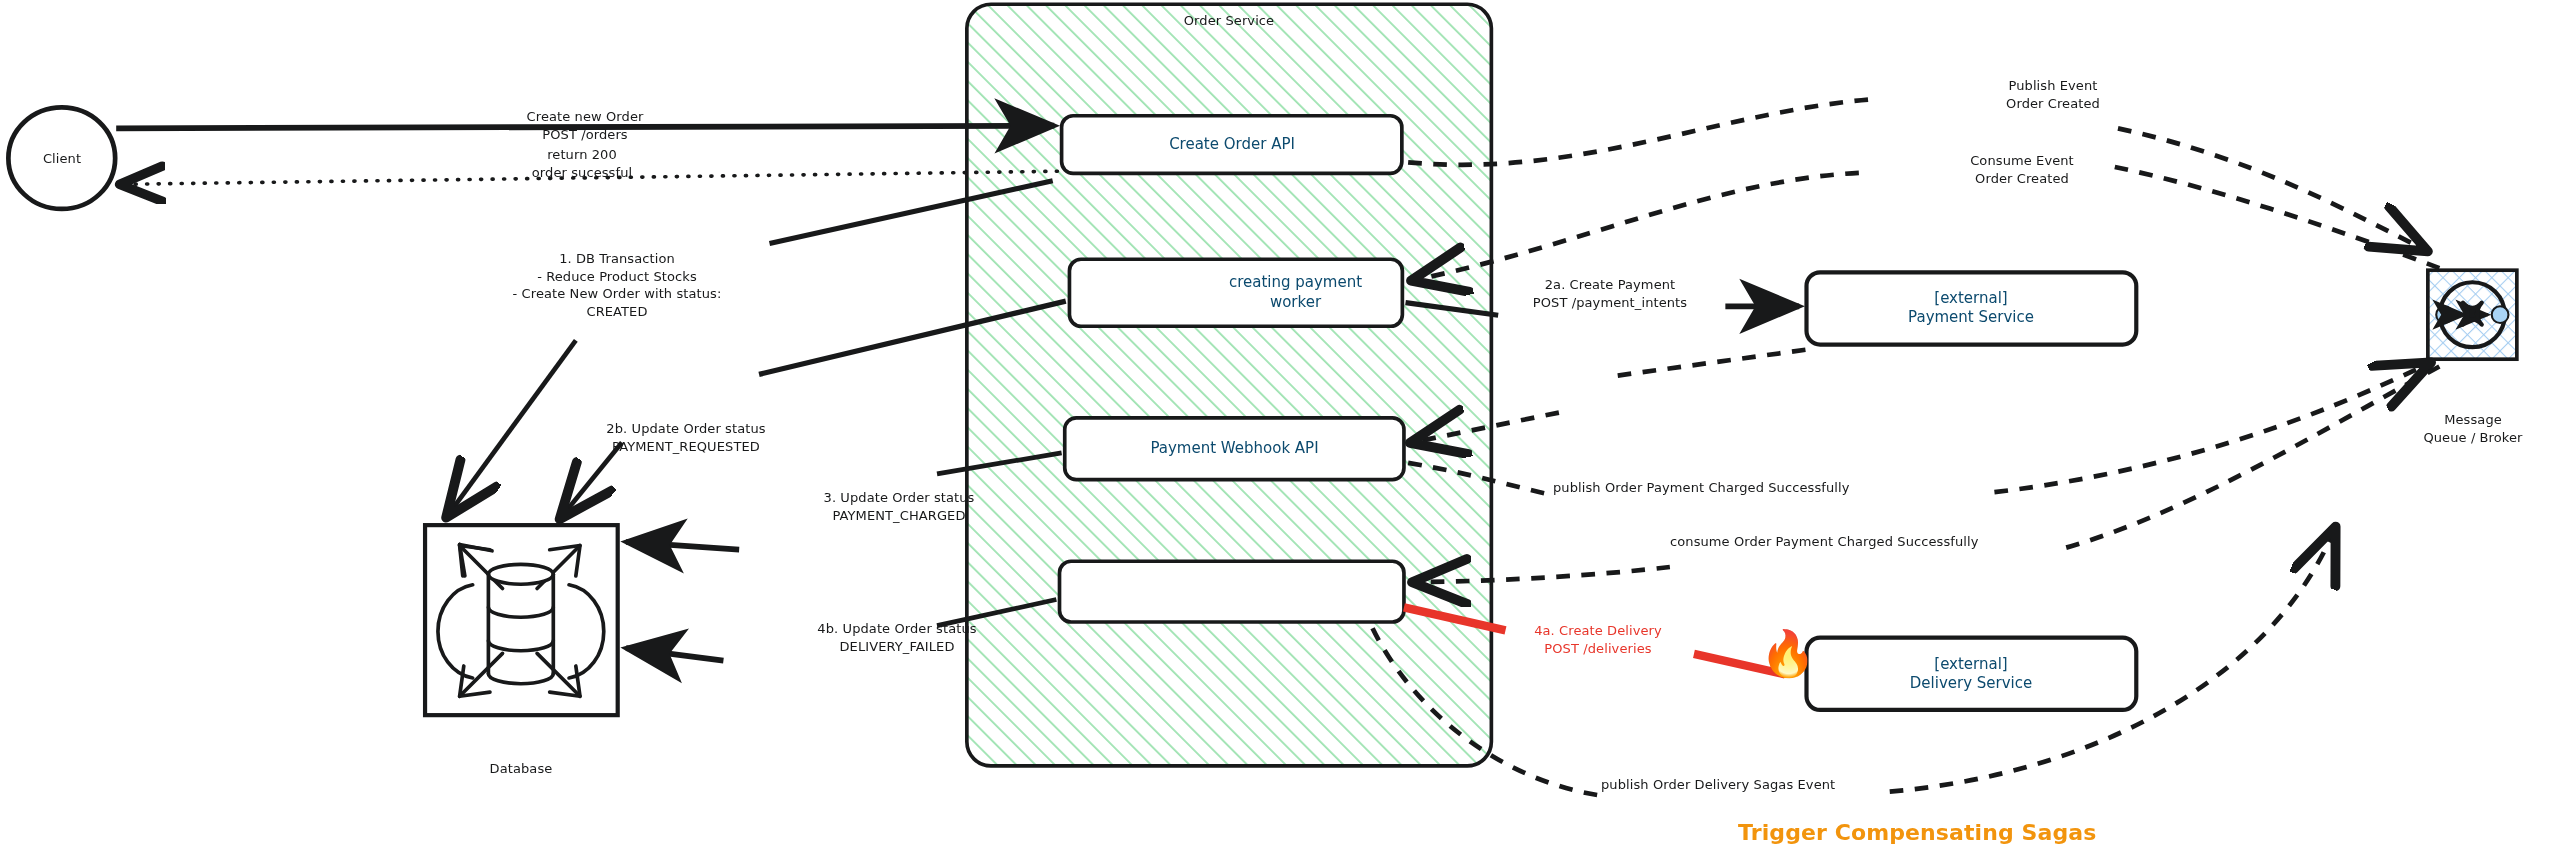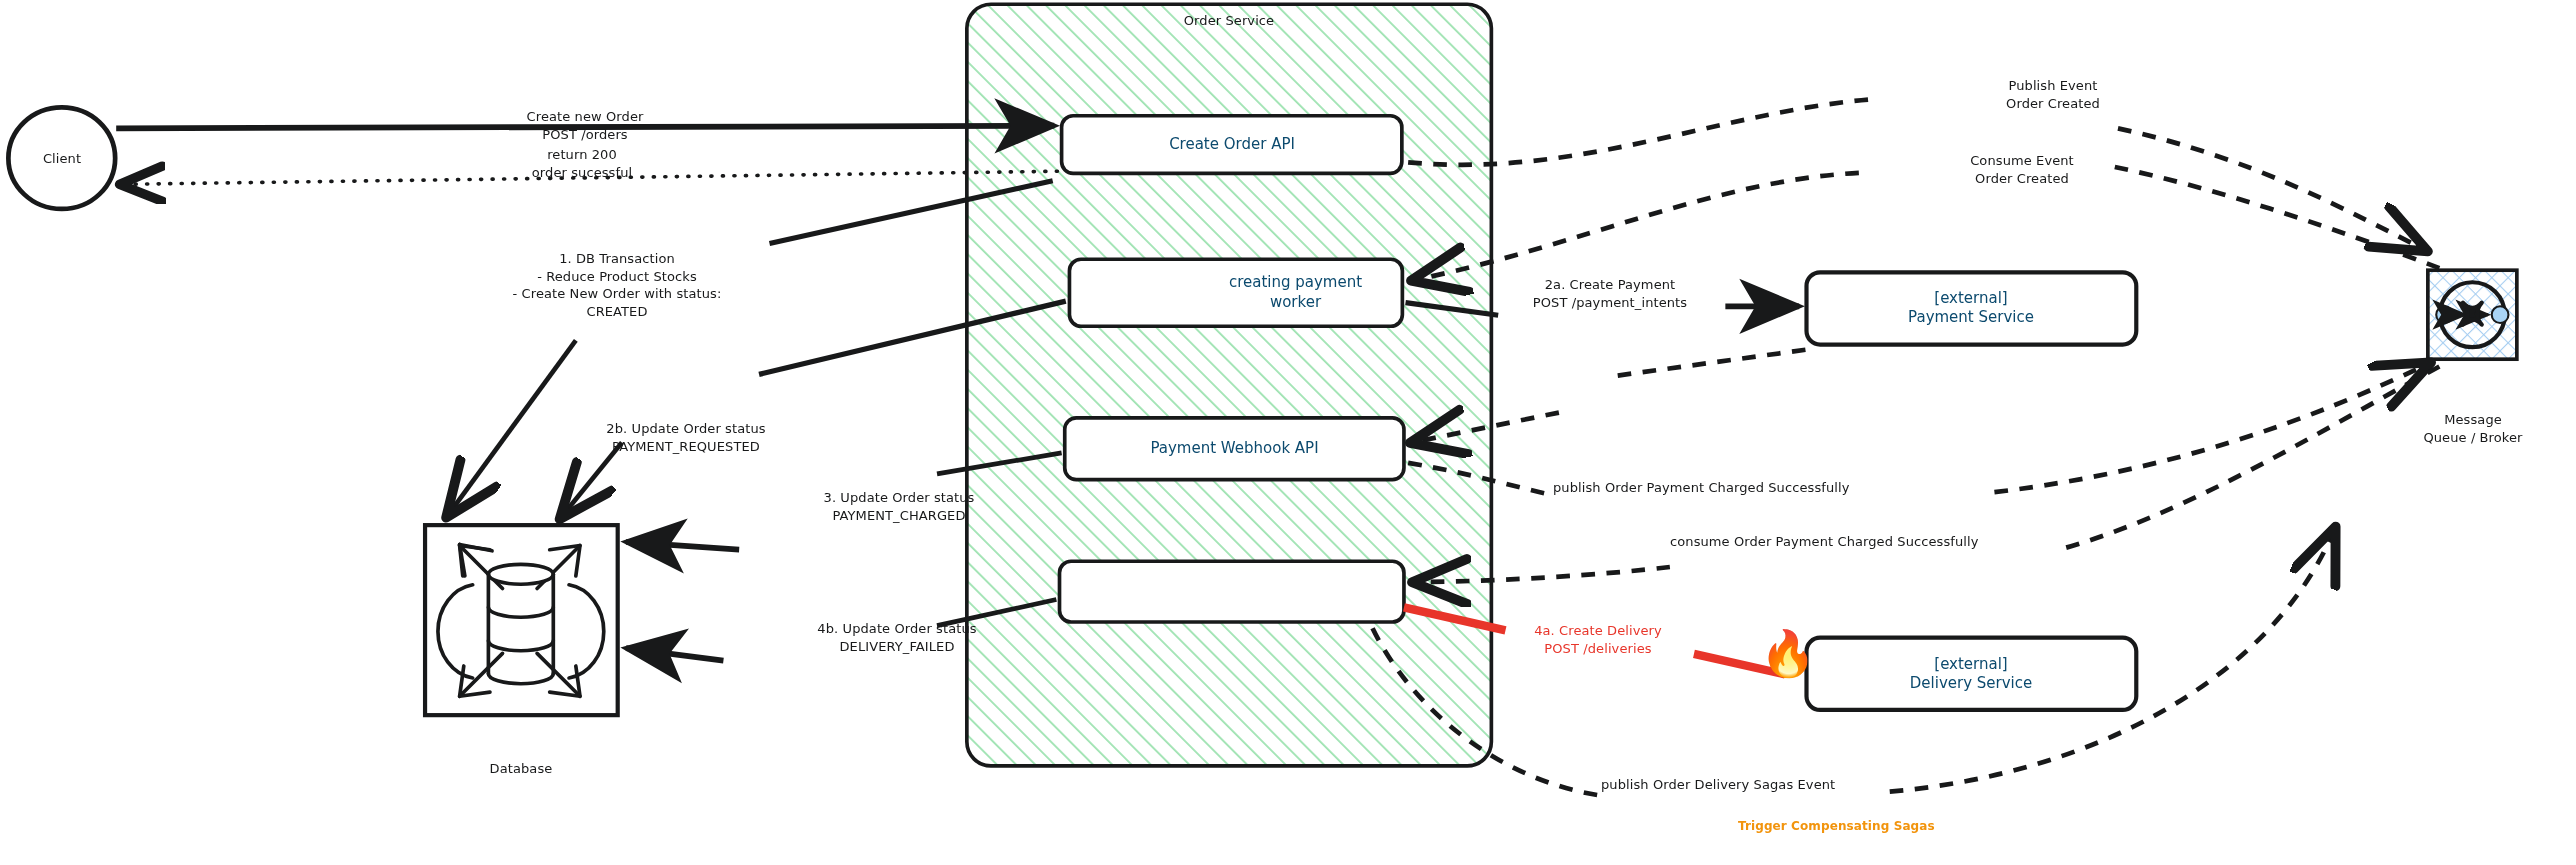--- a/index.html
+++ b/index.html
@@ -15,21 +15,21 @@
     font-family:"DejaVu Sans", sans-serif;
     color:#18191a;
     white-space:pre;
     line-height:1.35;
     letter-spacing:0.1px;
   }
   .center{transform:translateX(-50%);text-align:center;}
   .red{color:#e8352a;}
   .orange{color:#f2940d;font-weight:bold;}
   .t31{font-size:13px;}
-  .t34{font-size:12px;}
+  .t34{font-size:22px;}
   .boxtext{
     position:absolute;display:flex;align-items:center;justify-content:center;
     text-align:center;font-size:15px;color:#0c4a6e;line-height:1.3;
     font-family:"DejaVu Sans", sans-serif;pointer-events:none;
   }
   .flame{
     position:absolute;font-size:45px;line-height:1;
     text-shadow:0 0 0.5px rgba(0,0,0,.15);
   }
 </style>

